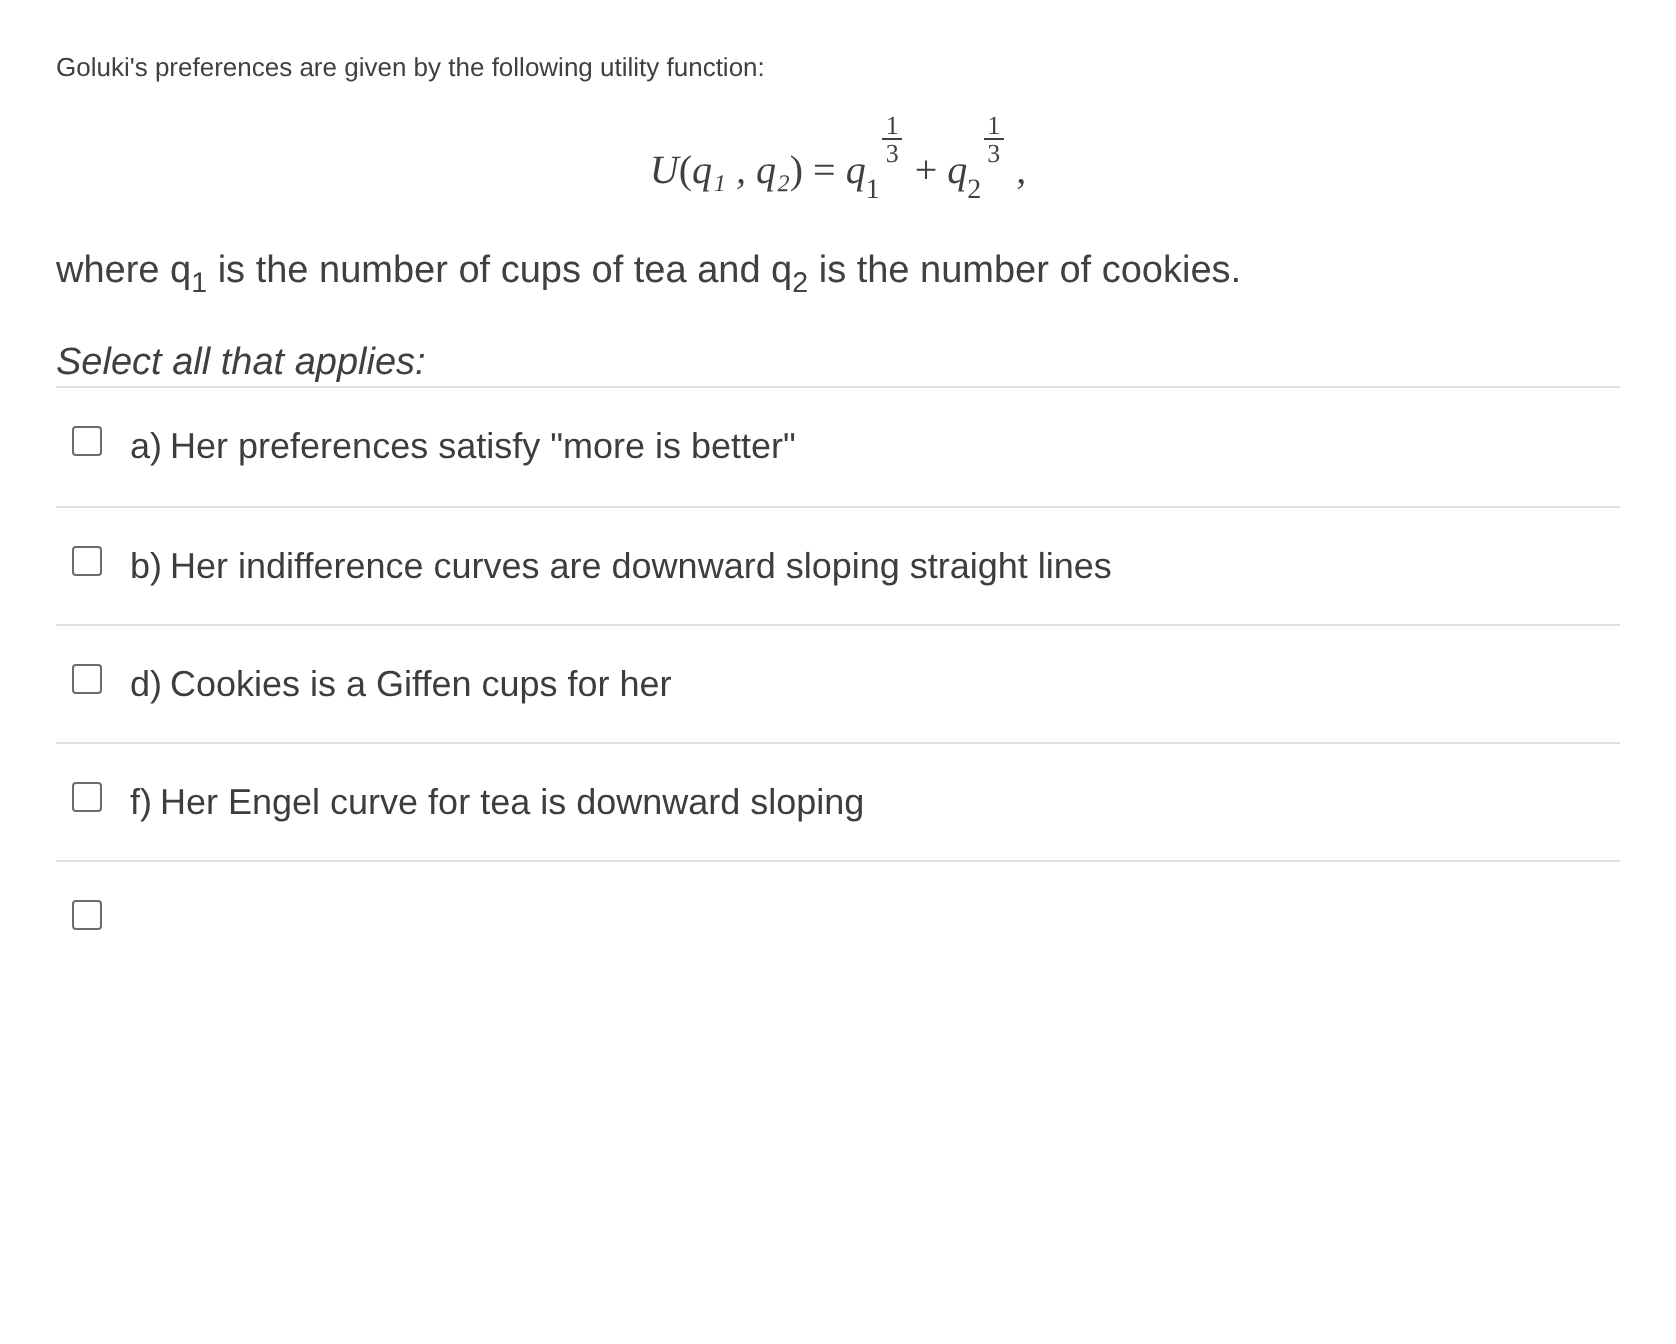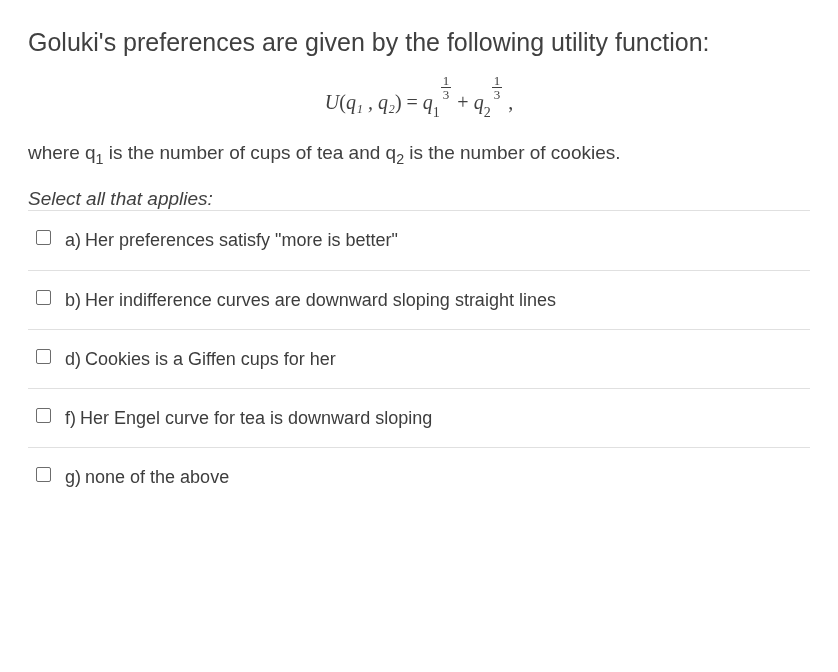--- a/index.html
+++ b/index.html
@@ -9,21 +9,21 @@
     background: #ffffff;
     font-family: "Segoe UI", "Helvetica Neue", Arial, sans-serif;
     color: #404040;
   }
   .page {
     box-sizing: border-box;
     width: 838px;
     padding: 24px 28px 20px 28px;
   }
   .intro {
-    font-size: 25px;
+    font-size: 13px;
     line-height: 1.5;
     margin-bottom: 10px;
   }
   .equation {
     text-align: center;
     font-family: "Cambria Math", "Times New Roman", serif;
     font-size: 20px;
     margin: 12px 0 18px 0;
     line-height: 1.6;
   }
@@ -137,20 +137,17 @@
         <div class="cb"></div>
         <div class="opt-body">
           <span class="letter">f)</span><span>Her Engel curve for tea is downward sloping</span>
         </div>
       </div>
     </div>
 
     <div class="option">
       <div class="inner">
         <div class="cb"></div>
-        <div class="opt-body">
-          <span class="letter">g)</span><span>none of the above</span>
-        </div>
       </div>
     </div>
 
   </div>
 </div>
 
 </body></html>

